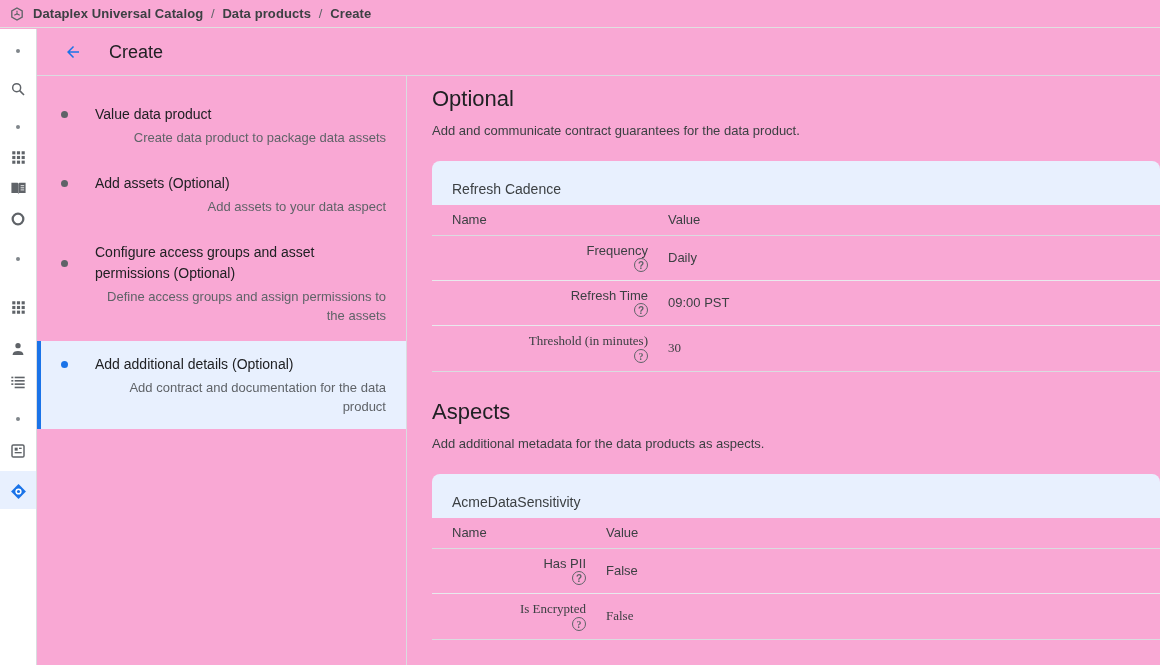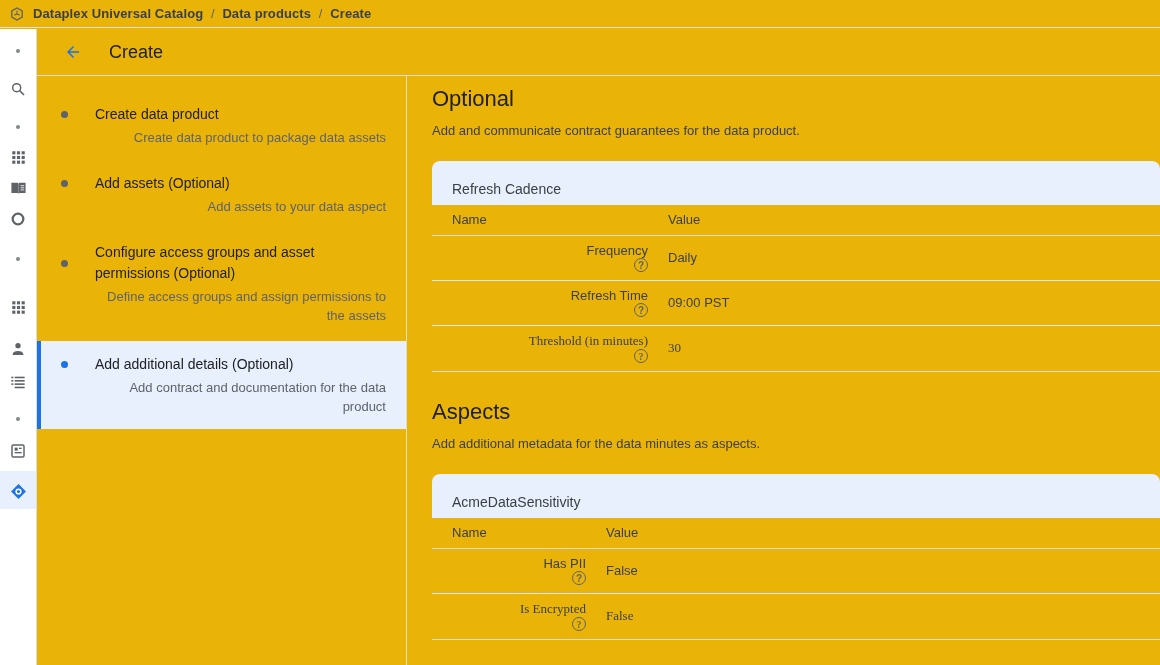--- a/index.html
+++ b/index.html
@@ -1,18 +1,18 @@
 <!DOCTYPE html>
 <html><head>
 <meta charset="utf-8">
 <style>
   * { margin:0; padding:0; box-sizing:border-box; }
   html,body { background:#fff; }
   body { font-family:"Liberation Sans","DejaVu Sans",sans-serif; color:#202124; }
-  .app { position:relative; width:1160px; height:665px; background:#eab308; overflow:hidden; }
+  .app { position:relative; width:1160px; height:665px; background:#f9a8d4; overflow:hidden; }
 
   
   .topbar { height:28px; display:flex; align-items:center; padding-left:9px;
             border-bottom:1px solid #e0e0e0; }
   .topbar .logo { display:flex; align-items:center; margin-right:8px; }
   .crumbs { font-size:13px; font-weight:700; color:#3c4043; letter-spacing:.1px; }
   .crumb { cursor:pointer; }
   .crumb-sep { color:#5f6368; font-weight:400; padding:0 4px; }
 
   
@@ -208,21 +208,21 @@
     <span class="page-title">Create</span>
   </div>
 
   <div class="content">
 
     <div class="stepper">
 
       <div class="step">
         <div class="step-row">
           <span class="step-bullet"></span>
-          <span class="step-title">Create data product</span>
+          <span class="step-title">Value data product</span>
         </div>
         <div class="step-desc">Create data product to package data assets</div>
       </div>
 
       <div class="step">
         <div class="step-row">
           <span class="step-bullet"></span>
           <span class="step-title">Add assets (Optional)</span>
         </div>
         <div class="step-desc">Add assets to your data aspect</div>
@@ -289,21 +289,21 @@
                   </td>
                 <td>30</td>
               </tr>
             </tbody>
           </table>
         </div>
       </div>
 
       <div class="aspects-block">
         <div class="section-title">Aspects</div>
-        <div class="section-desc">Add additional metadata for the data minutes as aspects.</div>
+        <div class="section-desc">Add additional metadata for the data products as aspects.</div>
 
         <div class="card">
           <div class="card-head">AcmeDataSensitivity</div>
           <table class="kv tbl-aspects">
             <thead>
               <tr>
                 <th class="col-name">Name</th>
                 <th>Value</th>
               </tr>
             </thead>

